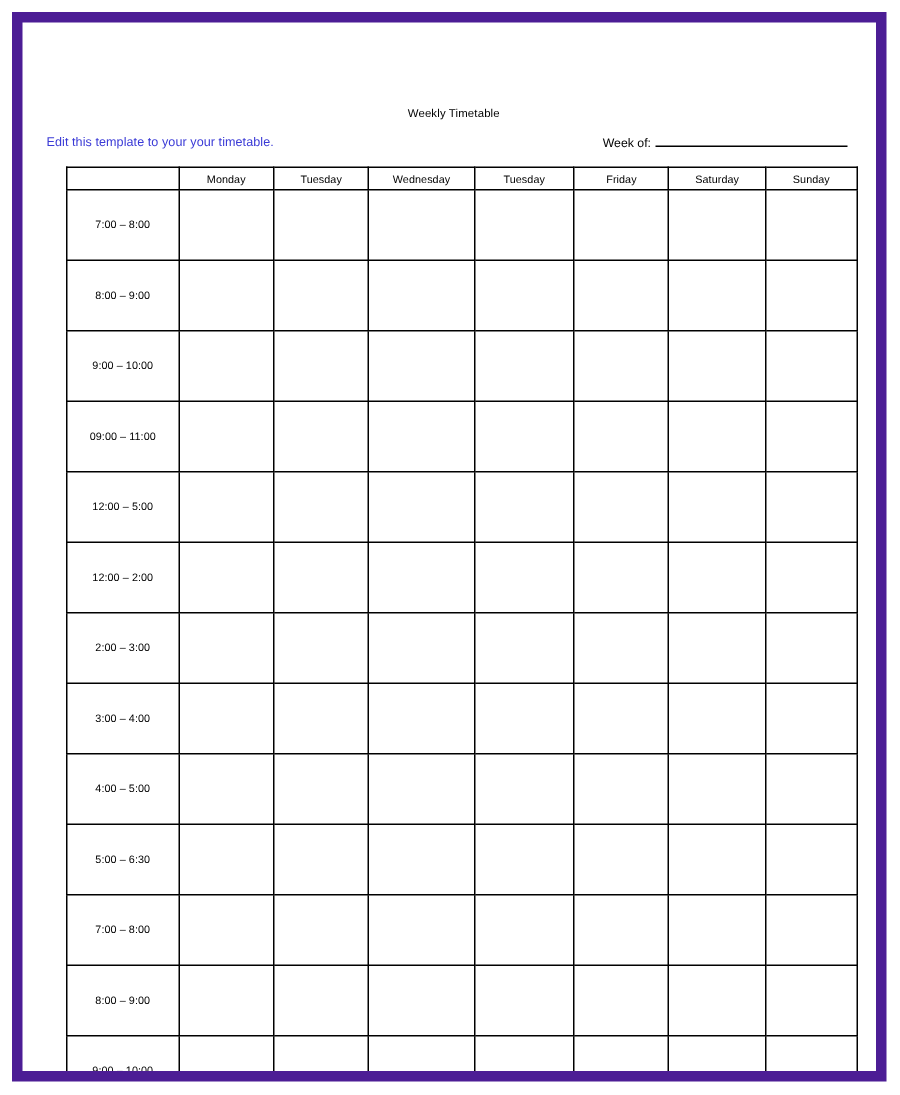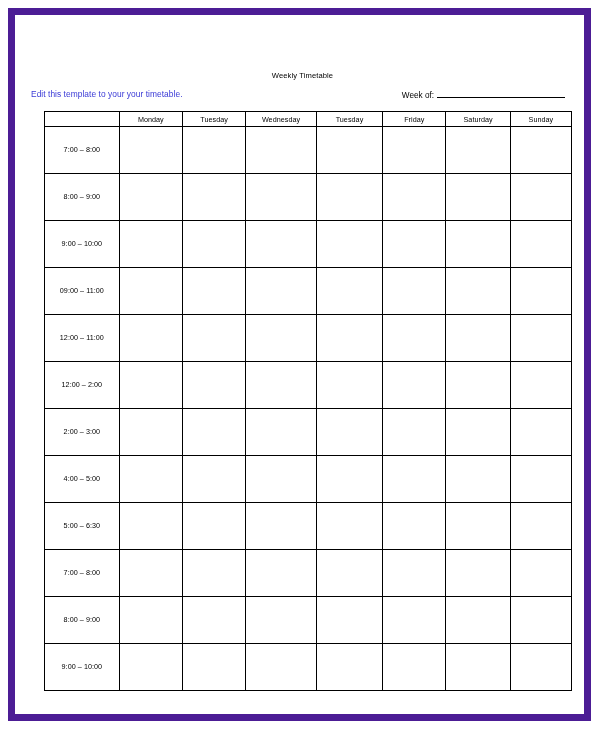--- a/index.html
+++ b/index.html
@@ -198,41 +198,51 @@
             <th class="time-cell">09:00 – 11:00</th>
             <td class="day-cell"></td>
             <td class="day-cell"></td>
             <td class="day-cell"></td>
             <td class="day-cell"></td>
             <td class="day-cell"></td>
             <td class="day-cell"></td>
             <td class="day-cell"></td>
           </tr>
           <tr>
-            <th class="time-cell">12:00 – 11:00</th>
+            <th class="time-cell">12:00 – 5:00</th>
             <td class="day-cell"></td>
             <td class="day-cell"></td>
             <td class="day-cell"></td>
             <td class="day-cell"></td>
             <td class="day-cell"></td>
             <td class="day-cell"></td>
             <td class="day-cell"></td>
           </tr>
           <tr>
             <th class="time-cell">12:00 – 2:00</th>
             <td class="day-cell"></td>
             <td class="day-cell"></td>
             <td class="day-cell"></td>
             <td class="day-cell"></td>
             <td class="day-cell"></td>
             <td class="day-cell"></td>
             <td class="day-cell"></td>
           </tr>
           <tr>
             <th class="time-cell">2:00 – 3:00</th>
+            <td class="day-cell"></td>
+            <td class="day-cell"></td>
+            <td class="day-cell"></td>
+            <td class="day-cell"></td>
+            <td class="day-cell"></td>
+            <td class="day-cell"></td>
+            <td class="day-cell"></td>
+          </tr>
+          <tr>
+            <th class="time-cell">3:00 – 4:00</th>
             <td class="day-cell"></td>
             <td class="day-cell"></td>
             <td class="day-cell"></td>
             <td class="day-cell"></td>
             <td class="day-cell"></td>
             <td class="day-cell"></td>
             <td class="day-cell"></td>
           </tr>
           <tr>
             <th class="time-cell">4:00 – 5:00</th>

